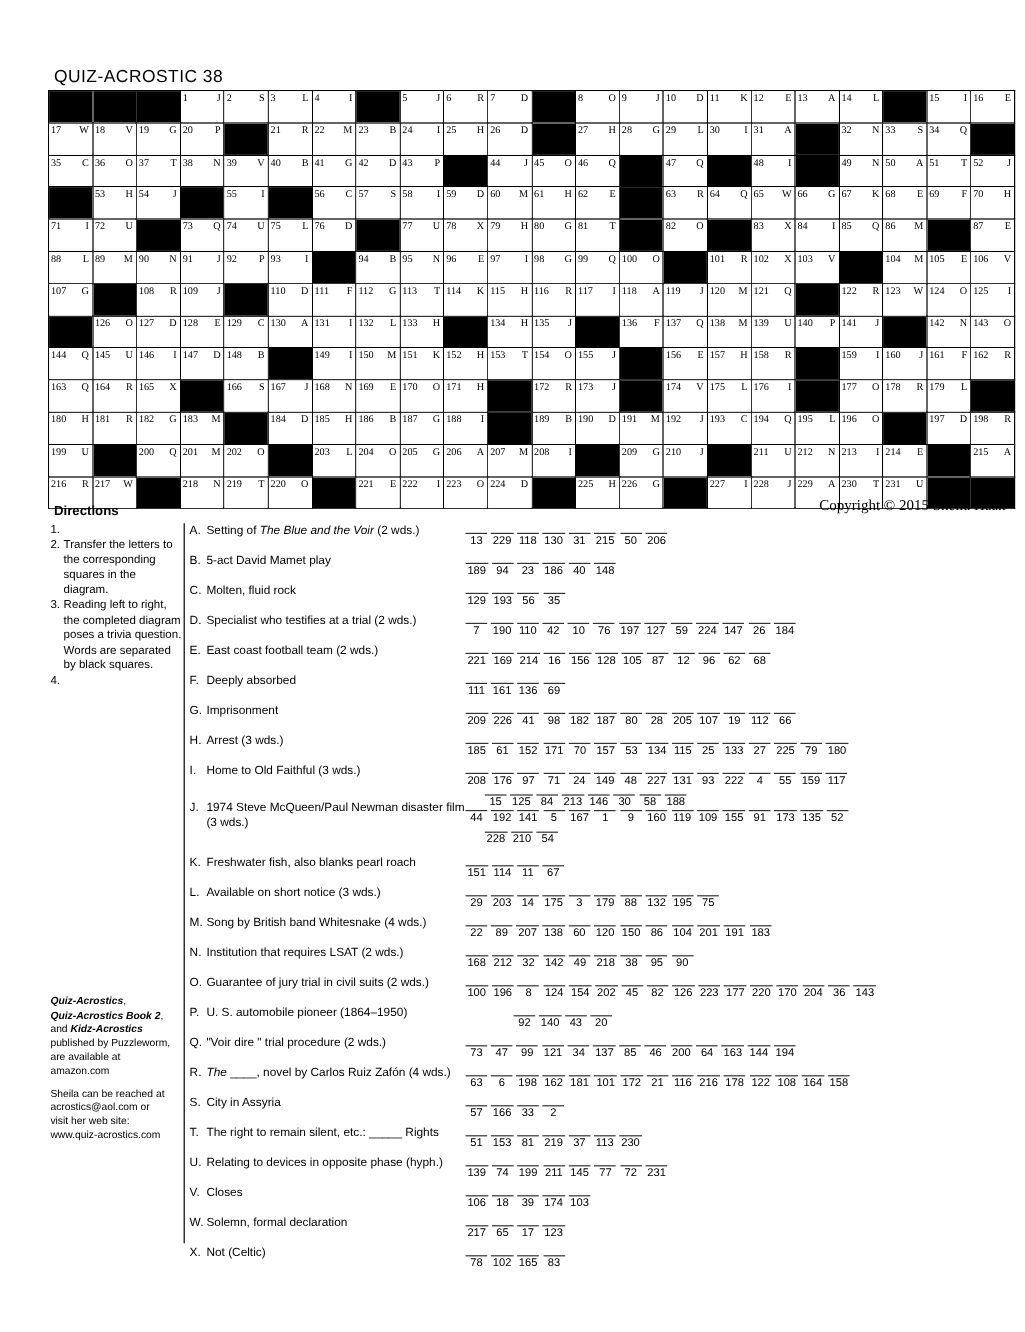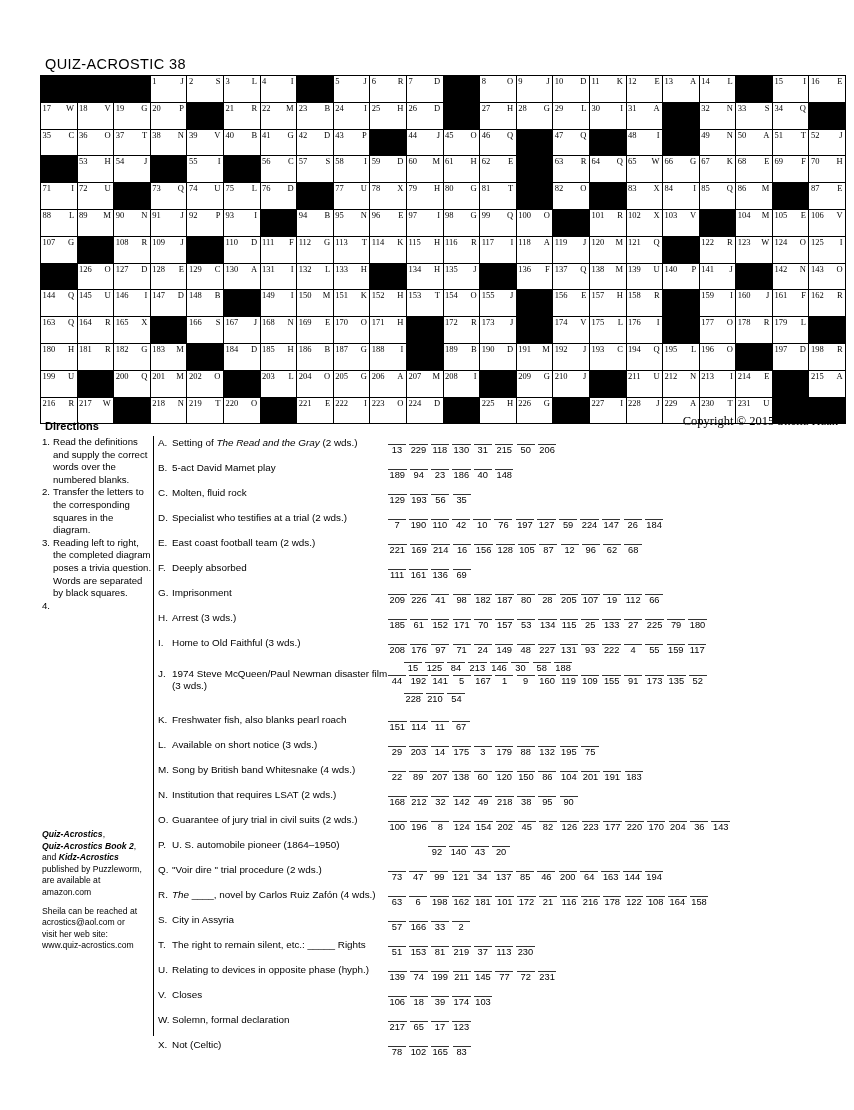--- a/index.html
+++ b/index.html
@@ -1114,21 +1114,20 @@
         </tbody>
     </table>
   </div>
 
   <div class="copyright">Copyright © 2015 Sheila Haak</div>
 
   <div class="dir-head">Directions</div>
   <div class="dir-list" id="dir-list">
       <div class="dir-item">
         <div class="dir-num">1.</div>
-        <div class="dir-txt">Read the definitions and supply the correct words over the numbered blanks.</div>
       </div>
       <div class="dir-item">
         <div class="dir-num">2.</div>
         <div class="dir-txt">Transfer the letters to the corresponding squares in the diagram.</div>
       </div>
       <div class="dir-item">
         <div class="dir-num">3.</div>
         <div class="dir-txt">Reading left to right, the completed diagram poses a trivia question. Words are separated by black squares.</div>
       </div>
       <div class="dir-item">
@@ -1151,21 +1150,21 @@
       <span>visit her web site:</span><br>
       <span>www.quiz-acrostics.com</span>
     </p>
   </div>
 
   <div class="vrule"></div>
 
   <div class="clues" id="clue-list" style="position: absolute;">
       <div class="clue" style="position: absolute; left: 0px; width: 236px; top: 0px;">
         <div class="clue-ltr">A.</div>
-        <div class="clue-txt">Setting of <i>The Read and the Gray</i> (2 wds.)</div>
+        <div class="clue-txt">Setting of <i>The Blue and the Voir</i> (2 wds.)</div>
       </div>
       <div class="clue" style="position: absolute; left: 0px; width: 236px; top: 25px;">
         <div class="clue-ltr">B.</div>
         <div class="clue-txt">5-act David Mamet play</div>
       </div>
       <div class="clue" style="position: absolute; left: 0px; width: 236px; top: 50px;">
         <div class="clue-ltr">C.</div>
         <div class="clue-txt">Molten, fluid rock</div>
       </div>
       <div class="clue" style="position: absolute; left: 0px; width: 236px; top: 75px;">

